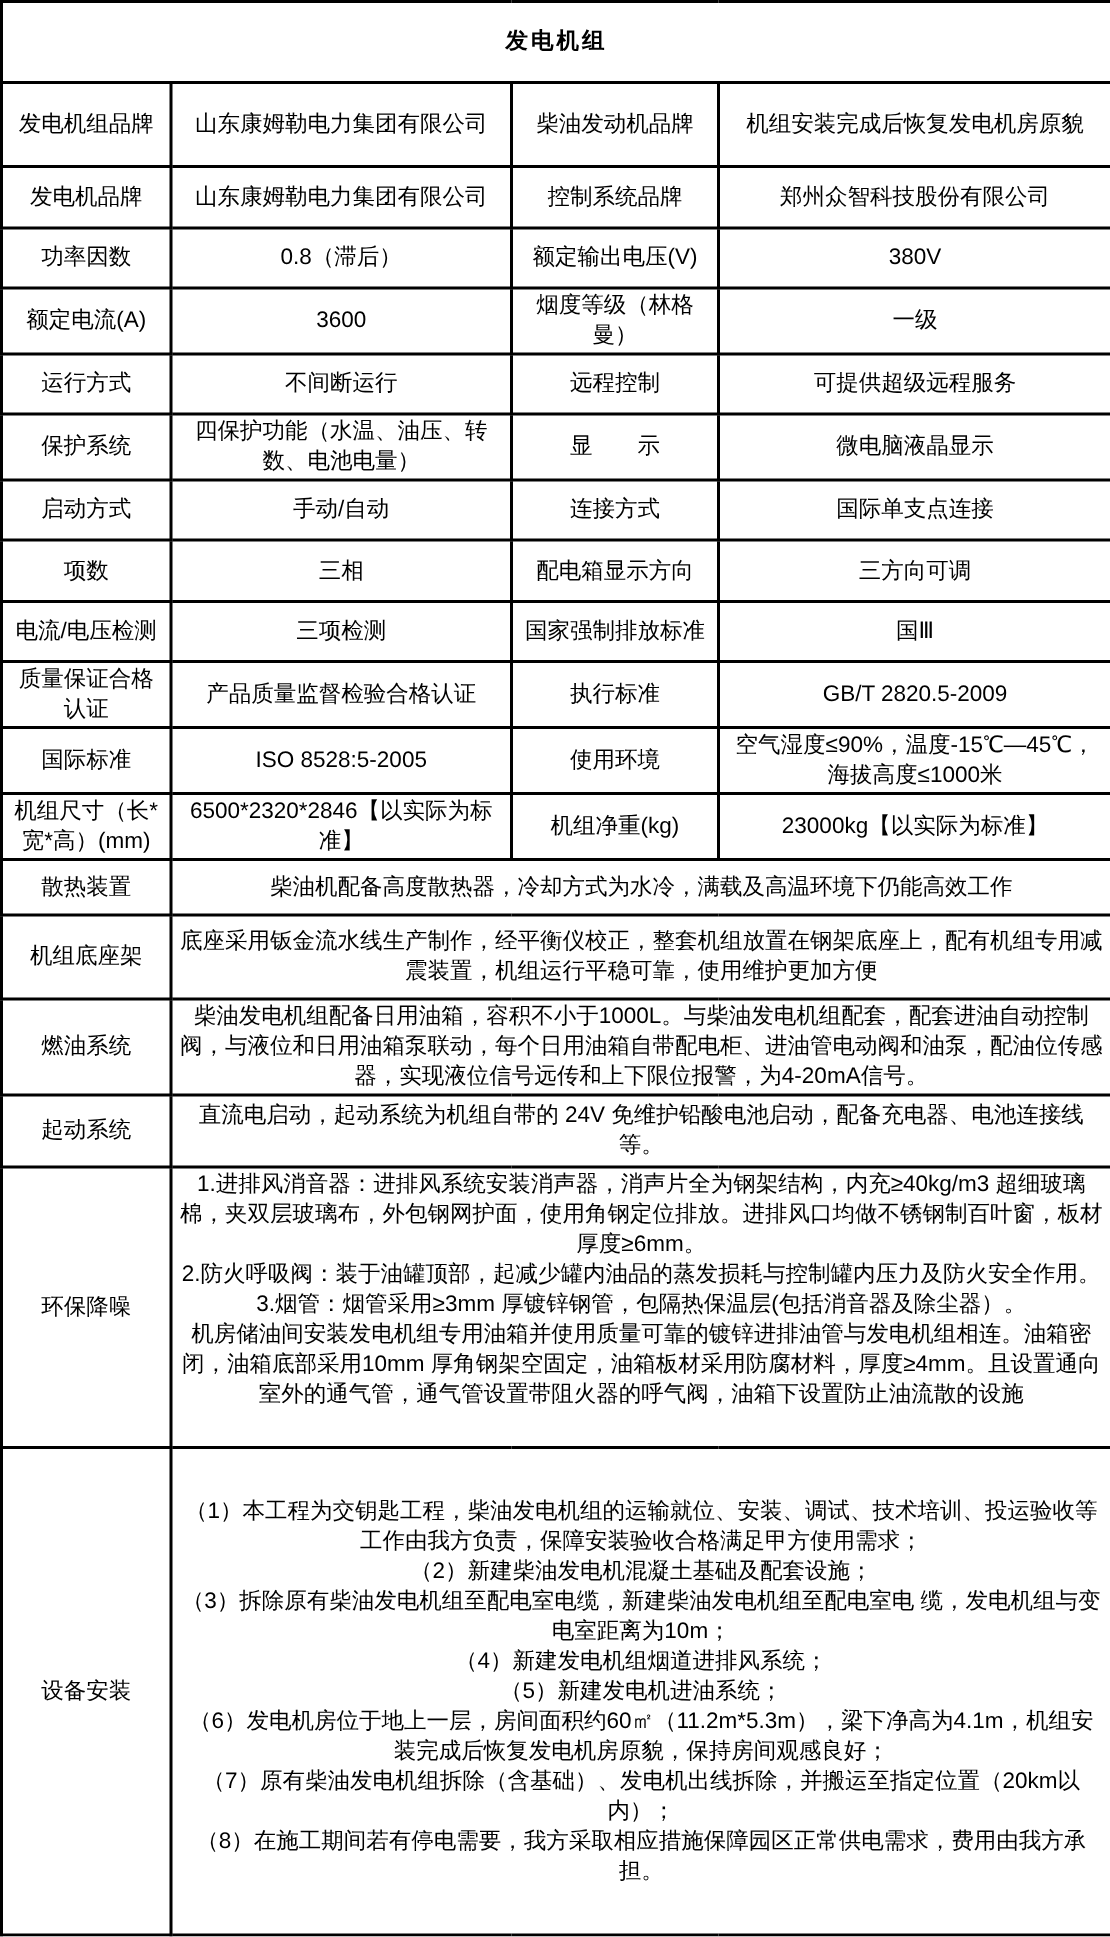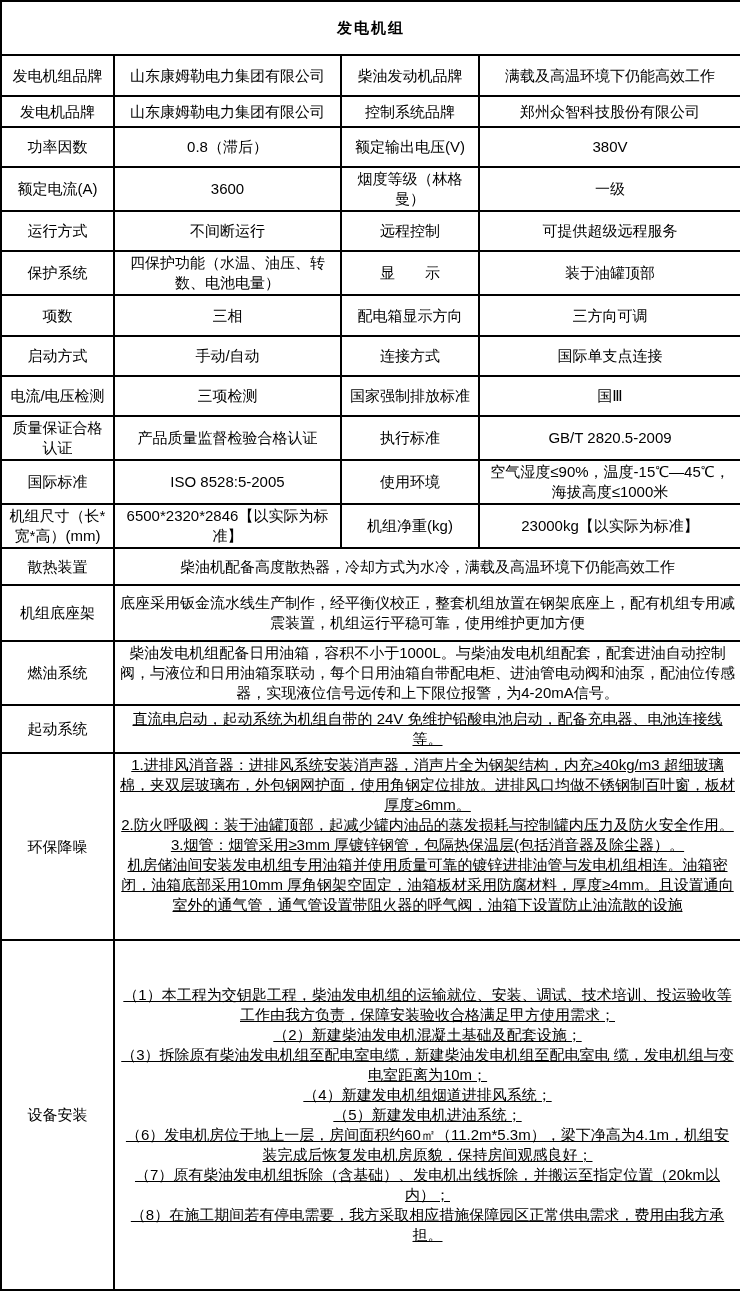--- a/index.html
+++ b/index.html
@@ -31,21 +31,20 @@
     font-weight: bold;
     letter-spacing: 2px;
     height: 50px;
     padding: 2px 0;
     margin-top: 36px;
   }
   td.para {
     text-align: left;
     white-space: pre-wrap;
     padding: 2px 6px 2px 5px;
-    text-decoration: underline;
   }
   td.ctr {
     text-align: center;
     padding: 2px 6px;
   }
   tr.thick-top td { border-top-width: 3px; }
 </style>
 </head>
 <body>
 
@@ -55,27 +54,27 @@
     <col style="width:227px">
     <col style="width:138px">
     <col style="width:262px">
   </colgroup>
 
   <tbody>
       <tr class="title-row">
     <td colspan="4">发电机组</td>
   </tr>
 
-  <tr style="height:41px">
+  <tr style="height:56px">
     <td>发电机组品牌</td>
     <td>山东康姆勒电力集团有限公司</td>
     <td>柴油发动机品牌</td>
-    <td>满载及高温环境下仍能高效工作</td>
+    <td>机组安装完成后恢复发电机房原貌</td>
   </tr>
-  <tr style="height:31px">
+  <tr style="height:41px">
     <td>发电机品牌</td>
     <td>山东康姆勒电力集团有限公司</td>
     <td>控制系统品牌</td>
     <td>郑州众智科技股份有限公司</td>
   </tr>
   <tr style="height:40px">
     <td>功率因数</td>
     <td>0.8（滞后）</td>
     <td>额定输出电压(V)</td>
     <td>380V</td>
@@ -89,33 +88,33 @@
   <tr style="height:40px">
     <td>运行方式</td>
     <td>不间断运行</td>
     <td>远程控制</td>
     <td>可提供超级远程服务</td>
   </tr>
   <tr style="height:40px">
     <td>保护系统</td>
     <td>四保护功能（水温、油压、转数、电池电量）</td>
     <td>显　　示</td>
-    <td>装于油罐顶部</td>
+    <td>微电脑液晶显示</td>
+  </tr>
+  <tr style="height:40px">
+    <td>启动方式</td>
+    <td>手动/自动</td>
+    <td>连接方式</td>
+    <td>国际单支点连接</td>
   </tr>
   <tr style="height:41px">
     <td>项数</td>
     <td>三相</td>
     <td>配电箱显示方向</td>
     <td>三方向可调</td>
-  </tr>
-  <tr style="height:40px">
-    <td>启动方式</td>
-    <td>手动/自动</td>
-    <td>连接方式</td>
-    <td>国际单支点连接</td>
   </tr>
   <tr style="height:40px">
     <td>电流/电压检测</td>
     <td>三项检测</td>
     <td>国家强制排放标准</td>
     <td>国Ⅲ</td>
   </tr>
   <tr style="height:43px">
     <td>质量保证合格认证</td>
     <td>产品质量监督检验合格认证</td>

